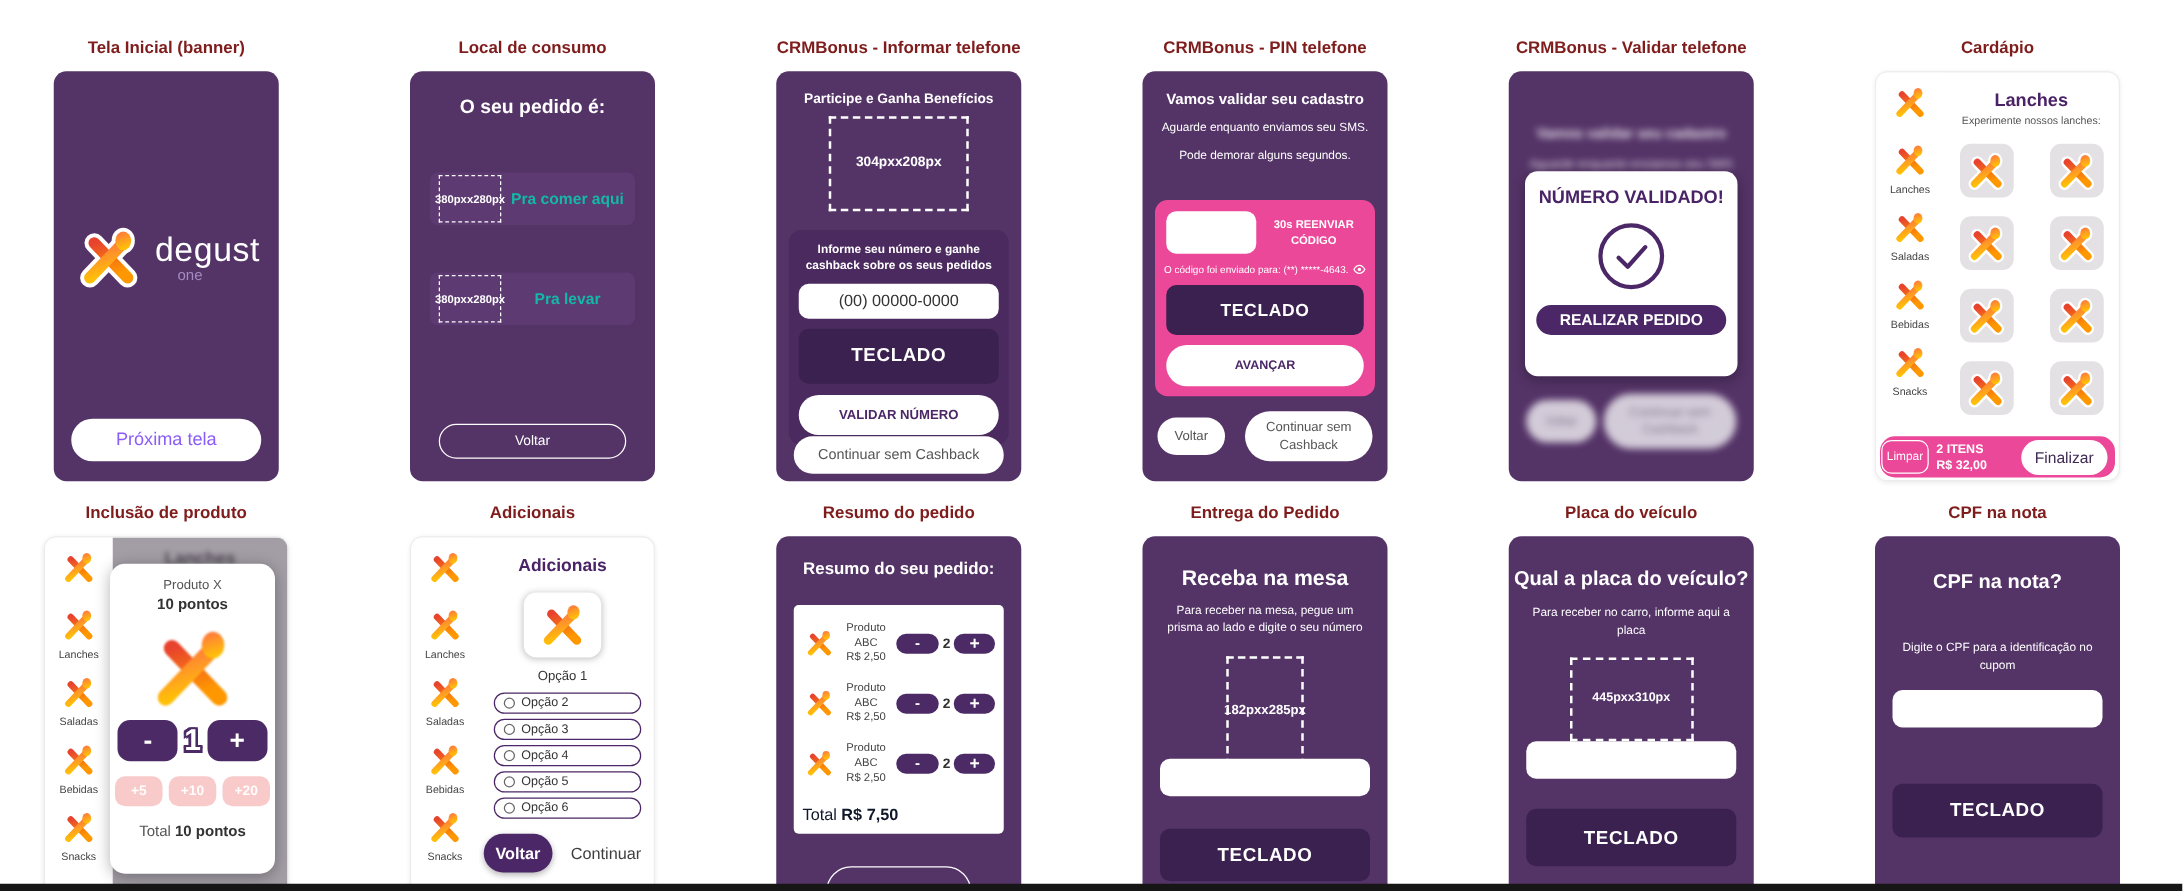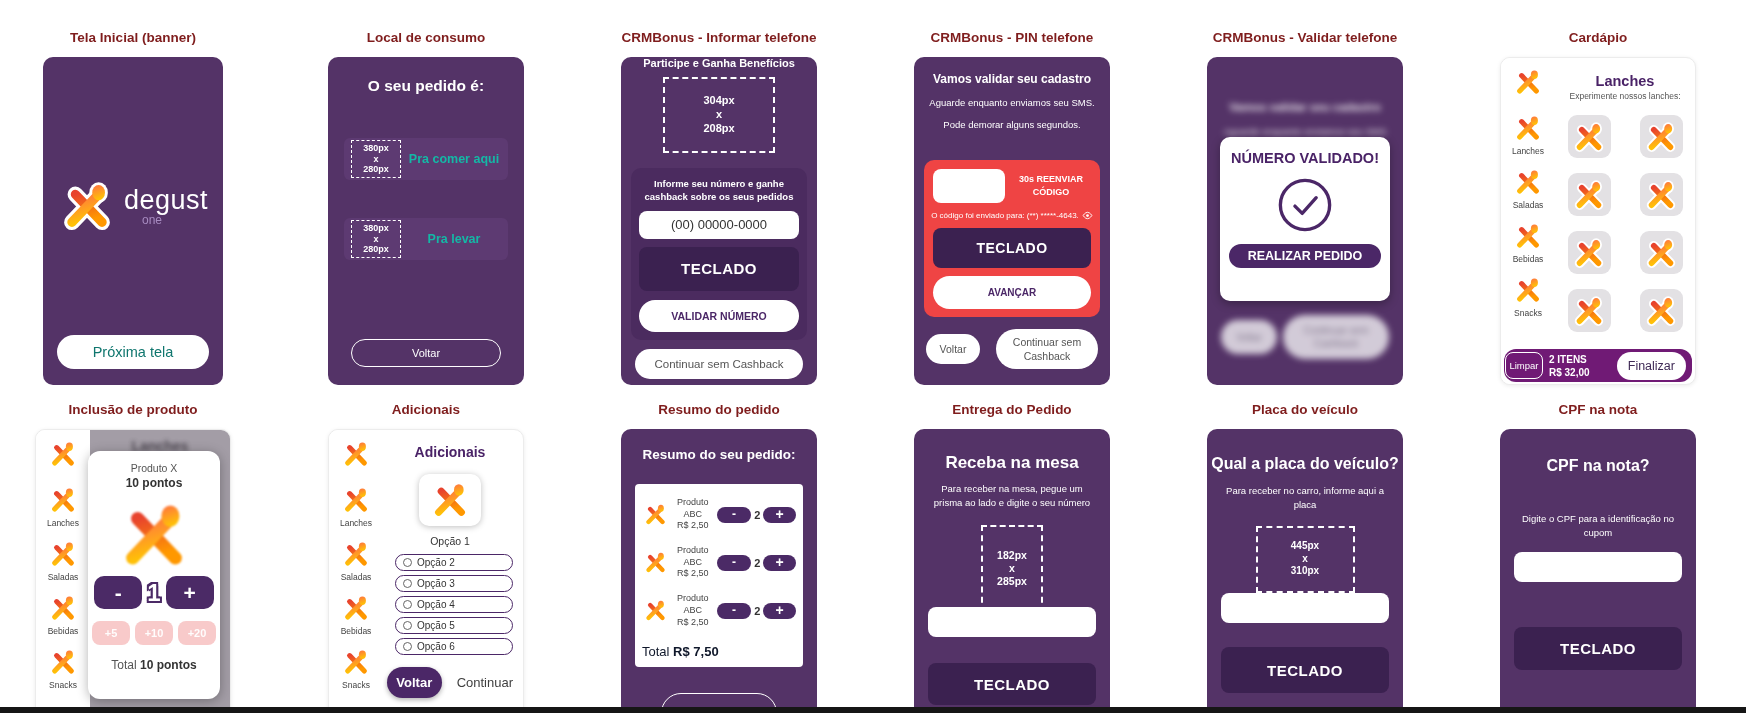--- a/index.html
+++ b/index.html
@@ -7,56 +7,56 @@
   body { background:#fff; font-family:"Liberation Sans", sans-serif; overflow:hidden; position:relative; }
   .row { position:absolute; left:35px; display:grid; grid-template-columns:repeat(6,196px); column-gap:97px; }
   #row1 { top:30px; }
   #row2 { top:402px; }
   .panel-title { font-size:13.5px; font-weight:bold; color:#7f1d1d; text-align:center; margin-bottom:12px; white-space:nowrap; }
   .phone { width:196px; height:328px; border-radius:10px; position:relative; overflow:hidden; }
   #row2 .phone { height:332px; }
   .purple { background:#543367; color:#fff; }
   .white-screen { background:#fff; border:1px solid #ececec; box-shadow:0 1px 4px rgba(0,0,0,.08); color:#333; }
   button { font-family:inherit; border:none; background:none; cursor:pointer; }
-  .dashed { border:2px dashed #fff; display:flex; flex-direction:column; align-items:center; justify-content:center; font-weight:bold; color:#fff; line-height:1.25; }
+  .dashed { border:2px dashed #fff; display:flex; flex-direction:row; align-items:center; justify-content:center; font-weight:bold; color:#fff; line-height:1.25; }
   .logo { display:block; }
 
   
   .phone-banner { width:180px; margin:0 auto; }
   .brand { position:absolute; top:120px; left:0; right:0; display:flex; align-items:center; justify-content:center; gap:8px; }
   .brand-name { font-size:27px; color:#fff; letter-spacing:.5px; }
   .brand-sub { font-size:12px; color:#a78bc0; margin-top:-3px; margin-left:18px; }
-  .next-btn { position:absolute; bottom:16px; left:14px; right:14px; height:34px; background:#fff; border-radius:17px; color:#0f766e; font-size:14.5px; }
+  .next-btn { position:absolute; bottom:16px; left:14px; right:14px; height:34px; background:#fff; border-radius:17px; color:#8b5cf6; font-size:14.5px; }
 
   
   .lc-heading { margin-top:20px; text-align:center; font-size:15.5px; font-weight:bold; }
   .consume-option { position:relative; margin:0 auto; width:164px; height:42px; background:#5d3a72; border-radius:6px; display:flex; align-items:center; gap:6px; padding:0 7px; }
   .consume-option.first { margin-top:43px; }
   .consume-option.second { margin-top:38px; }
   .dashed-mini { width:50px; height:38px; border-width:1.5px; font-size:9px; line-height:1.15; flex:none; }
   .consume-label { flex:1; text-align:center; font-size:12.5px; font-weight:bold; color:#14b8a6; }
   .outline-pill { border:1.5px solid #fff; border-radius:999px; color:#fff; background:transparent; }
   .lc-voltar { position:absolute; bottom:18px; left:23px; right:23px; height:28px; font-size:11px; }
 
   
-  .it-heading { margin-top:0; text-align:center; font-size:11px; font-weight:600; }
+  .it-heading { margin-top:16px; text-align:center; font-size:11px; font-weight:600; }
   .dashed-banner { margin:8px auto 0; width:112px; height:76px; font-size:11px; }
   .crm-card { margin:15px 10px 0; background:#4b2b5f; border-radius:10px; padding:9px 8px 8px; }
   .crm-card-text { font-size:9.5px; font-weight:600; text-align:center; line-height:1.4; }
   .phone-input { margin-top:7px; background:#fff; border-radius:8px; height:28px; display:flex; align-items:center; justify-content:center; color:#333; font-size:13px; }
   .teclado-box { background:#3b2150; border-radius:8px; display:flex; align-items:center; justify-content:center; font-weight:bold; color:#fff; letter-spacing:.5px; }
   .it-teclado { margin-top:8px; height:44px; font-size:15px; }
   .white-mini-pill { background:#fff; border-radius:999px; color:#4b2767; font-weight:bold; display:flex; align-items:center; justify-content:center; }
   .it-validar { margin-top:9px; height:32px; font-size:10.5px; width:100%; }
   .it-continuar { position:absolute; bottom:6px; left:14px; right:14px; height:30px; background:#fff; border-radius:15px; color:#555; font-size:11.5px; }
 
   
   .pin-heading { margin-top:15px; text-align:center; font-size:12px; font-weight:bold; }
   .pin-line { margin-top:11px; text-align:center; font-size:9.5px; }
-  .pin-card { margin:30px 10px 0; background:#ef4444; border-radius:10px; padding:9px 9px 8px; }
+  .pin-card { margin:30px 10px 0; background:#ec4899; border-radius:10px; padding:9px 9px 8px; }
   .pin-row { display:flex; gap:6px; align-items:center; }
   .pin-input { width:72px; height:34px; background:#fff; border-radius:8px; flex:none; }
   .pin-resend { flex:1; font-size:9px; font-weight:bold; text-align:center; line-height:1.5; }
   .pin-sent { margin-top:7px; font-size:8px; display:flex; align-items:center; justify-content:center; gap:3px; white-space:nowrap; }
   .pin-teclado { margin-top:7px; height:40px; font-size:14px; }
   .pin-avancar { margin-top:8px; height:33px; font-size:10px; width:100%; }
   .pin-bottom { position:absolute; bottom:16px; left:12px; right:12px; display:flex; justify-content:space-between; align-items:center; }
   .pin-voltar { background:#fff; width:54px; height:30px; border-radius:15px; color:#555; font-size:10.5px; }
   .pin-continuar { background:#fff; width:102px; height:40px; border-radius:20px; color:#555; font-size:10.5px; line-height:1.35; }
 
@@ -79,21 +79,21 @@
   .sb-cat { display:flex; flex-direction:column; align-items:center; margin-bottom:10px; }
   .sb-label { font-size:8.5px; color:#444; margin-top:2px; }
 
   
   .menu-main { margin-left:54px; padding-top:15px; text-align:center; }
   .menu-heading { font-size:14.5px; font-weight:bold; color:#4a2367; }
   .menu-sub { font-size:8.5px; color:#555; margin-top:2px; }
   .tiles { margin-top:14px; display:grid; grid-template-columns:repeat(2,43px); column-gap:29px; row-gap:15px; justify-content:center; }
   .tile { width:43px; height:43px; background:#e3e1e4; border-radius:9px; display:flex; align-items:center; justify-content:center; }
   .tile .logo { width:36px; height:36px; }
-  .cart-bar { position:absolute; left:3px; right:3px; bottom:2px; height:33px; background:#701a75; border-radius:12px; display:flex; align-items:center; padding:0 6px; gap:6px; z-index:5; }
+  .cart-bar { position:absolute; left:3px; right:3px; bottom:2px; height:33px; background:#ec4899; border-radius:12px; display:flex; align-items:center; padding:0 6px; gap:6px; z-index:5; }
   .limpar-btn { border:1px solid #fff; border-radius:8px; color:#fff; font-size:9.5px; width:38px; height:27px; background:transparent; margin-left:-5px; flex:none; }
   .cart-info { display:flex; flex-direction:column; line-height:1.3; font-size:10px; font-weight:bold; color:#fff; text-align:left; }
   .finalizar-btn { margin-left:auto; background:#fff; border-radius:999px; height:28px; padding:0 11px; font-size:12.5px; color:#3f2a56; }
 
   
   .inc-main { position:absolute; left:54px; right:0; top:0; bottom:0; background:#a39da6; }
   .inc-bgheading { margin-top:8px; text-align:center; font-size:14px; font-weight:bold; color:#3c3640; filter:blur(2px); opacity:.8; }
   .inc-modal { position:absolute; left:52px; top:21px; width:132px; height:248px; background:#fff; border-radius:12px; box-shadow:0 2px 12px rgba(0,0,0,.3); text-align:center; padding-top:11px; z-index:3; }
   .inc-product { font-size:10.5px; color:#555; }
   .inc-points { font-size:12px; font-weight:bold; color:#333; margin-top:2px; }

